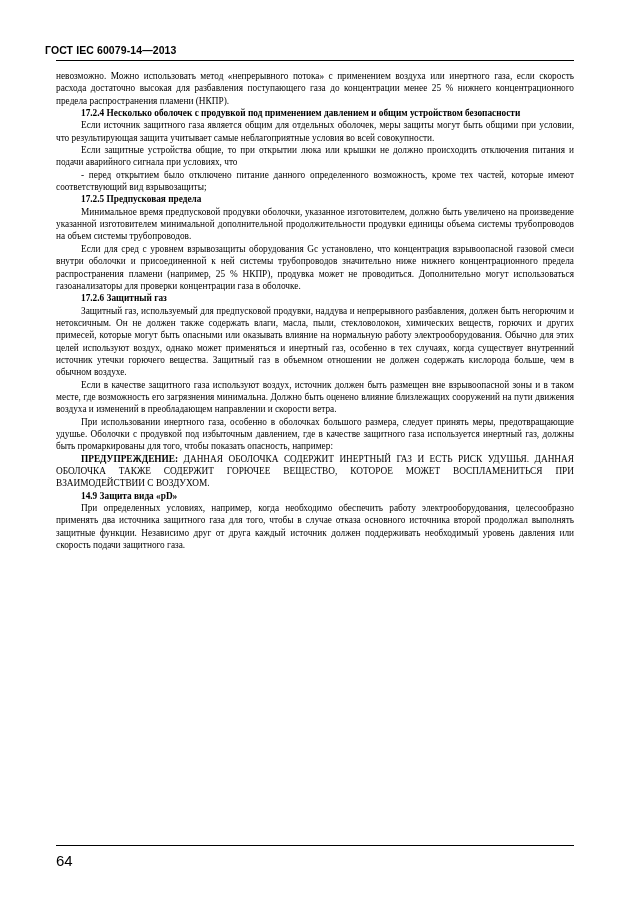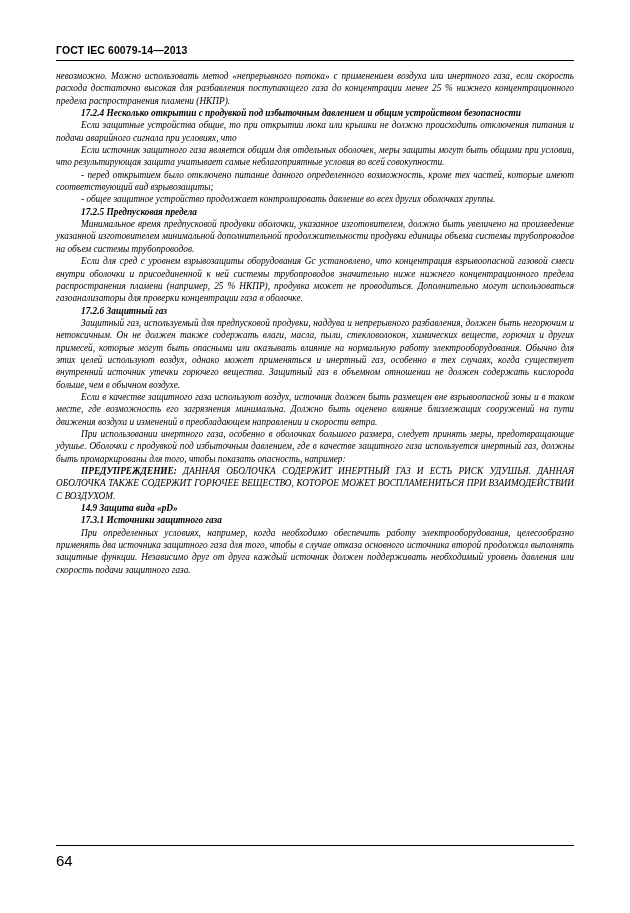--- a/index.html
+++ b/index.html
@@ -15,21 +15,21 @@
   }
   .page {
     position: relative;
     width: 630px;
     height: 913px;
     box-sizing: border-box;
   }
   .header {
     position: absolute;
     top: 44px;
-    left: 56px;
+    left: 45px;
     font-family: "Liberation Sans", sans-serif;
     font-weight: bold;
     font-size: 10.5px;
     letter-spacing: 0.1px;
   }
   .rule {
     position: absolute;
     left: 56px;
     width: 518px;
     height: 1px;
@@ -43,21 +43,20 @@
     left: 56px;
     width: 518px;
     font-size: 9.3px;
     line-height: 12.35px;
     text-align: justify;
   }
   .content p {
     margin: 0;
     text-align: justify;
     text-justify: inter-word;
-    font-style: italic;
   }
   .indent {
     text-indent: 25px;
   }
   .noindent {
     text-indent: 0;
   }
   .bold {
     font-weight: bold;
   }
@@ -82,34 +81,32 @@
 </head>
 <body>
 
 <div class="page">
 
   <div class="header">ГОСТ IEC 60079-14—2013</div>
   <div class="rule rule-top"></div>
 
   <div class="content">
     <p class="noindent">невозможно. Можно использовать метод «непрерывного потока» с применением воздуха или инертного газа, если скорость расхода достаточно высокая для разбавления поступающего газа до концентрации менее 25 % нижнего концентрационного предела распространения пламени (НКПР).</p>
-    <p class="heading">17.2.4 Несколько открытии с продувкой под избыточным давлением и общим устройством безопасности</p>
+    <p class="heading">17.2.4 Несколько оболочек с продувкой под применением давлением и общим устройством безопасности</p>
+    <p class="indent">Если источник защитного газа является общим для отдельных оболочек, меры защиты могут быть общими при условии, что результирующая защита учитывает самые неблагоприятные условия во всей совокупности.</p>
     <p class="indent">Если защитные устройства общие, то при открытии люка или крышки не должно происходить отключения питания и подачи аварийного сигнала при условиях, что</p>
-    <p class="indent">Если источник защитного газа является общим для отдельных оболочек, меры защиты могут быть общими при условии, что результирующая защита учитывает самые неблагоприятные условия во всей совокупности.</p>
     <p class="dash">- перед открытием было отключено питание данного определенного возможность, кроме тех частей, которые имеют соответствующий вид взрывозащиты;</p>
-    <p class="dash">- общее защитное устройство продолжает контролировать давление во всех других оболочках группы.</p>
     <p class="heading">17.2.5 Предпусковая предела</p>
     <p class="indent">Минимальное время предпусковой продувки оболочки, указанное изготовителем, должно быть увеличено на  произведение указанной изготовителем минимальной дополнительной продолжительности продувки единицы объема системы трубопроводов на объем системы трубопроводов.</p>
     <p class="indent">Если для сред с уровнем взрывозащиты оборудования Gc установлено, что концентрация взрывоопасной газовой смеси внутри оболочки и присоединенной к ней системы трубопроводов значительно ниже нижнего концентрационного предела распространения пламени (например, 25 % НКПР), продувка может не проводиться. Дополнительно могут использоваться газоанализаторы для проверки концентрации газа в оболочке.</p>
     <p class="heading">17.2.6 Защитный газ</p>
     <p class="indent">Защитный газ, используемый для предпусковой продувки, наддува и непрерывного разбавления, должен быть негорючим и нетоксичным. Он не должен также содержать влаги, масла, пыли, стекловолокон, химических веществ, горючих и других примесей, которые могут быть опасными или оказывать влияние на нормальную работу электрооборудования. Обычно для этих целей используют воздух, однако может применяться и инертный газ, особенно в тех случаях, когда существует внутренний источник утечки горючего вещества. Защитный газ в объемном отношении не должен содержать кислорода больше, чем в обычном воздухе.</p>
     <p class="indent">Если в качестве защитного газа используют воздух, источник должен быть размещен вне взрывоопасной зоны и в таком месте, где возможность его загрязнения минимальна. Должно быть оценено влияние близлежащих  сооружений на  пути движения воздуха и изменений в преобладающем направлении и скорости ветра.</p>
     <p class="indent">При использовании инертного газа, особенно в оболочках большого размера, следует принять меры, предотвращающие удушье. Оболочки с продувкой под избыточным давлением, где в качестве защитного газа  используется  инертный  газ,  должны быть промаркированы для того, чтобы показать опасность, например:</p>
     <p class="warn"><span class="bold">ПРЕДУПРЕЖДЕНИЕ:</span><span> ДАННАЯ ОБОЛОЧКА СОДЕРЖИТ ИНЕРТНЫЙ ГАЗ И ЕСТЬ РИСК УДУШЬЯ. ДАННАЯ ОБОЛОЧКА ТАКЖЕ СОДЕРЖИТ ГОРЮЧЕЕ ВЕЩЕСТВО, КОТОРОЕ МОЖЕТ ВОСПЛАМЕНИТЬСЯ ПРИ ВЗАИМОДЕЙСТВИИ С ВОЗДУХОМ.</span></p>
     <p class="heading">14.9 Защита вида «pD»</p>
-    <p class="heading">17.3.1 Источники защитного газа</p>
     <p class="indent">При определенных условиях, например, когда необходимо обеспечить работу электрооборудования, целесообразно применять два источника защитного газа для того, чтобы в случае отказа основного источника второй продолжал выполнять защитные функции. Независимо друг от друга каждый источник должен поддерживать необходимый уровень давления или скорость подачи защитного газа.</p>
   </div>
 
   <div class="rule rule-bottom"></div>
   <div class="footer">64</div>
 
 </div>
 
 </body></html>

